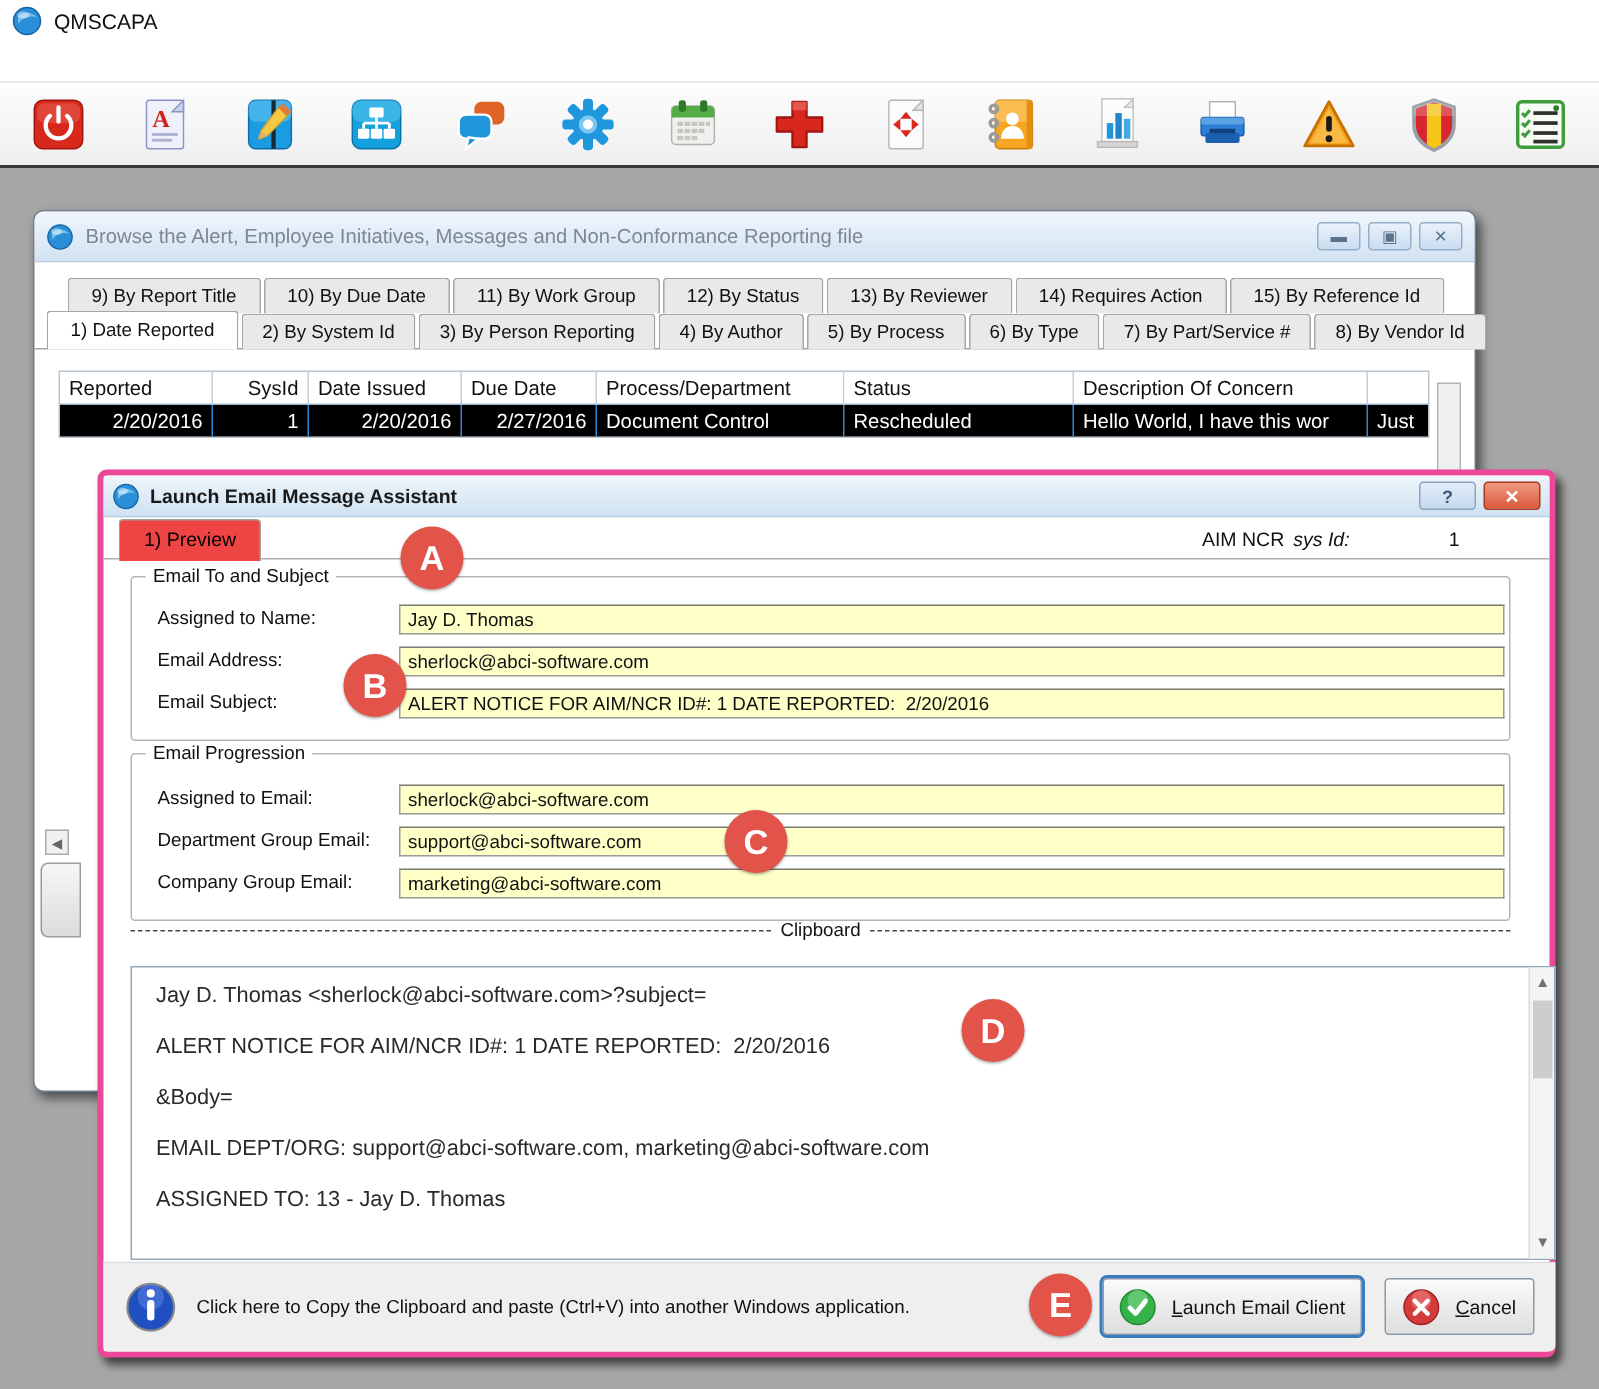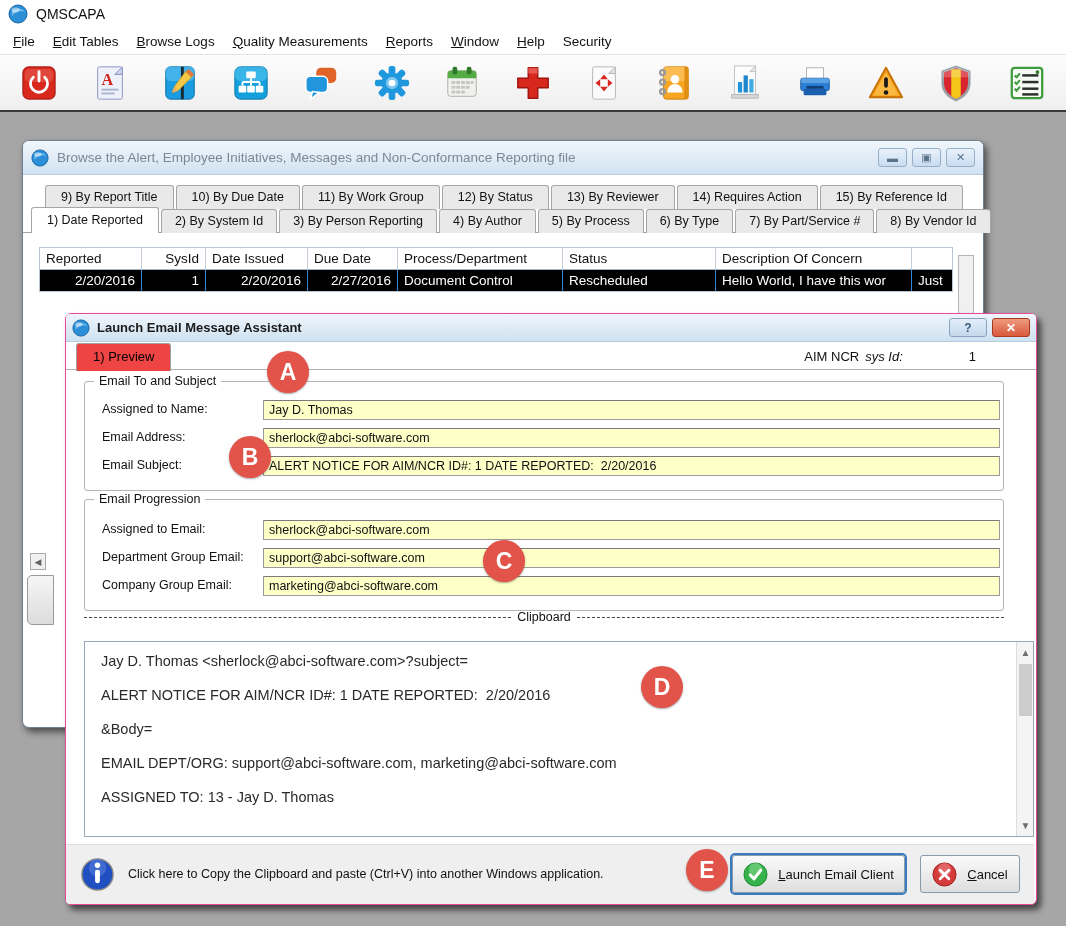--- a/index.html
+++ b/index.html
@@ -38,21 +38,21 @@
   .trow.data .tcell { color:#fff; background:#000000; border-right-color:#2f86da; }
   .c0{width:102px;} .c1{width:64px; text-align:right;} .c2{width:102px; text-align:right;} .c3{width:90px; text-align:right;}
   .c4{width:165px;} .c5{width:153px;} .c6{width:196px;} .c7{width:40px; border-right:none;}
   .trow.head .c0,.trow.head .c2,.trow.head .c3{ text-align:left; }
   .trow.data .c0{ text-align:right; }
   .bw-vscroll { position:absolute; right:9px; top:114px; width:16px; height:170px; background:#f0f0f0; border:1px solid #b5b5b5; }
   .bw-harrow { position:absolute; left:7px; top:412px; width:16px; height:17px; background:#f0f0f0; border:1px solid #aaa; font-size:9px; color:#666; display:flex; align-items:center; justify-content:center; }
   .bw-partialbtn { position:absolute; left:4px; top:434px; width:27px; height:50px; background:linear-gradient(#f6f6f6,#dcdcdc); border:1px solid #9a9a9a; border-radius:5px 0 0 5px; }
 
   
-  .dialog { position:absolute; left:65px; top:313px; width:972px; height:592px; background:#fff; border:1px solid #ec4899; border-radius:6px; box-shadow:4px 5px 6px rgba(0,0,0,.6); z-index:20; }
+  .dialog { position:absolute; left:65px; top:313px; width:972px; height:592px; background:#fff; border:4px solid #ec4899; border-radius:6px; box-shadow:4px 5px 6px rgba(0,0,0,.6); z-index:20; }
   .dlg-titlebar { height:28px; background:linear-gradient(#eef5fc,#cfe2f1); border-bottom:1px solid #b8cbdc; border-radius:4px 4px 0 0; display:flex; align-items:center; padding:0 6px; }
   .dlg-title { font-size:13px; font-weight:600; color:#1a1a1a; margin-left:7px; flex:1; }
   .dlg-btn { width:38px; height:19px; margin-left:5px; border-radius:3px; display:flex; align-items:center; justify-content:center; font-size:12px; font-weight:bold; }
   .dlg-help { background:linear-gradient(#e4eefa,#c4d8ec); border:1px solid #8aa4c0; color:#3a5a7a; }
   .dlg-close { background:linear-gradient(#ef9a7e,#d9593c); border:1px solid #a83a22; color:#fff; }
   .dlg-tabstrip { position:relative; height:27px; }
   .dlg-tab { position:absolute; left:10px; top:1px; background:#ef4444; border:1px solid #a0a0a0; border-bottom:none; border-radius:3px 3px 0 0; padding:5px 16px 7px; font-size:13px; z-index:2; }
   .dlg-tabline { position:absolute; left:0; right:0; top:27px; border-top:1px solid #b0b0b0; }
   .dlg-sysid { position:absolute; right:60px; top:7px; font-size:13px; color:#111; display:flex; gap:6px; align-items:baseline; }
   .dlg-sysid .it { font-style:italic; }
@@ -94,30 +94,20 @@
 
   <div class="app-titlebar">
     <svg width="20" height="20" viewBox="0 0 20 20">
         <circle cx="10" cy="10" r="9" fill="#2b8fd8" stroke="#1565a8"></circle>
         <path d="M4 7 C8 3,14 4,17 8 C13 6,8 7,4 12 Z" fill="#7fc4ee" opacity=".9"></path>
         <ellipse cx="7.5" cy="6" rx="4" ry="2.4" fill="#fff" opacity=".45"></ellipse>
       </svg>
     <span class="app-title">QMSCAPA</span>
   </div>
 
-  <div class="menubar">
-    <span class="menu-item ufl">File</span>
-    <span class="menu-item ufl">Edit Tables</span>
-    <span class="menu-item ufl">Browse Logs</span>
-    <span class="menu-item ufl">Quality Measurements</span>
-    <span class="menu-item ufl">Reports</span>
-    <span class="menu-item ufl">Window</span>
-    <span class="menu-item ufl">Help</span>
-    <span class="menu-item">Security</span>
-  </div>
 
   <div class="toolbar">
     <div class="tool">
       <svg width="38" height="38" viewBox="0 0 40 40">
           <rect x="3" y="3" width="34" height="34" rx="6" fill="#d8281c" stroke="#9e1410"></rect>
           <rect x="5" y="5" width="30" height="14" rx="5" fill="#e85a4e" opacity=".6"></rect>
           <path d="M14 14 a9 9 0 1 0 12 0" fill="none" stroke="#fff" stroke-width="3" stroke-linecap="round"></path>
           <path d="M20 8 v10" stroke="#fff" stroke-width="3" stroke-linecap="round"></path>
         </svg>
     </div>

